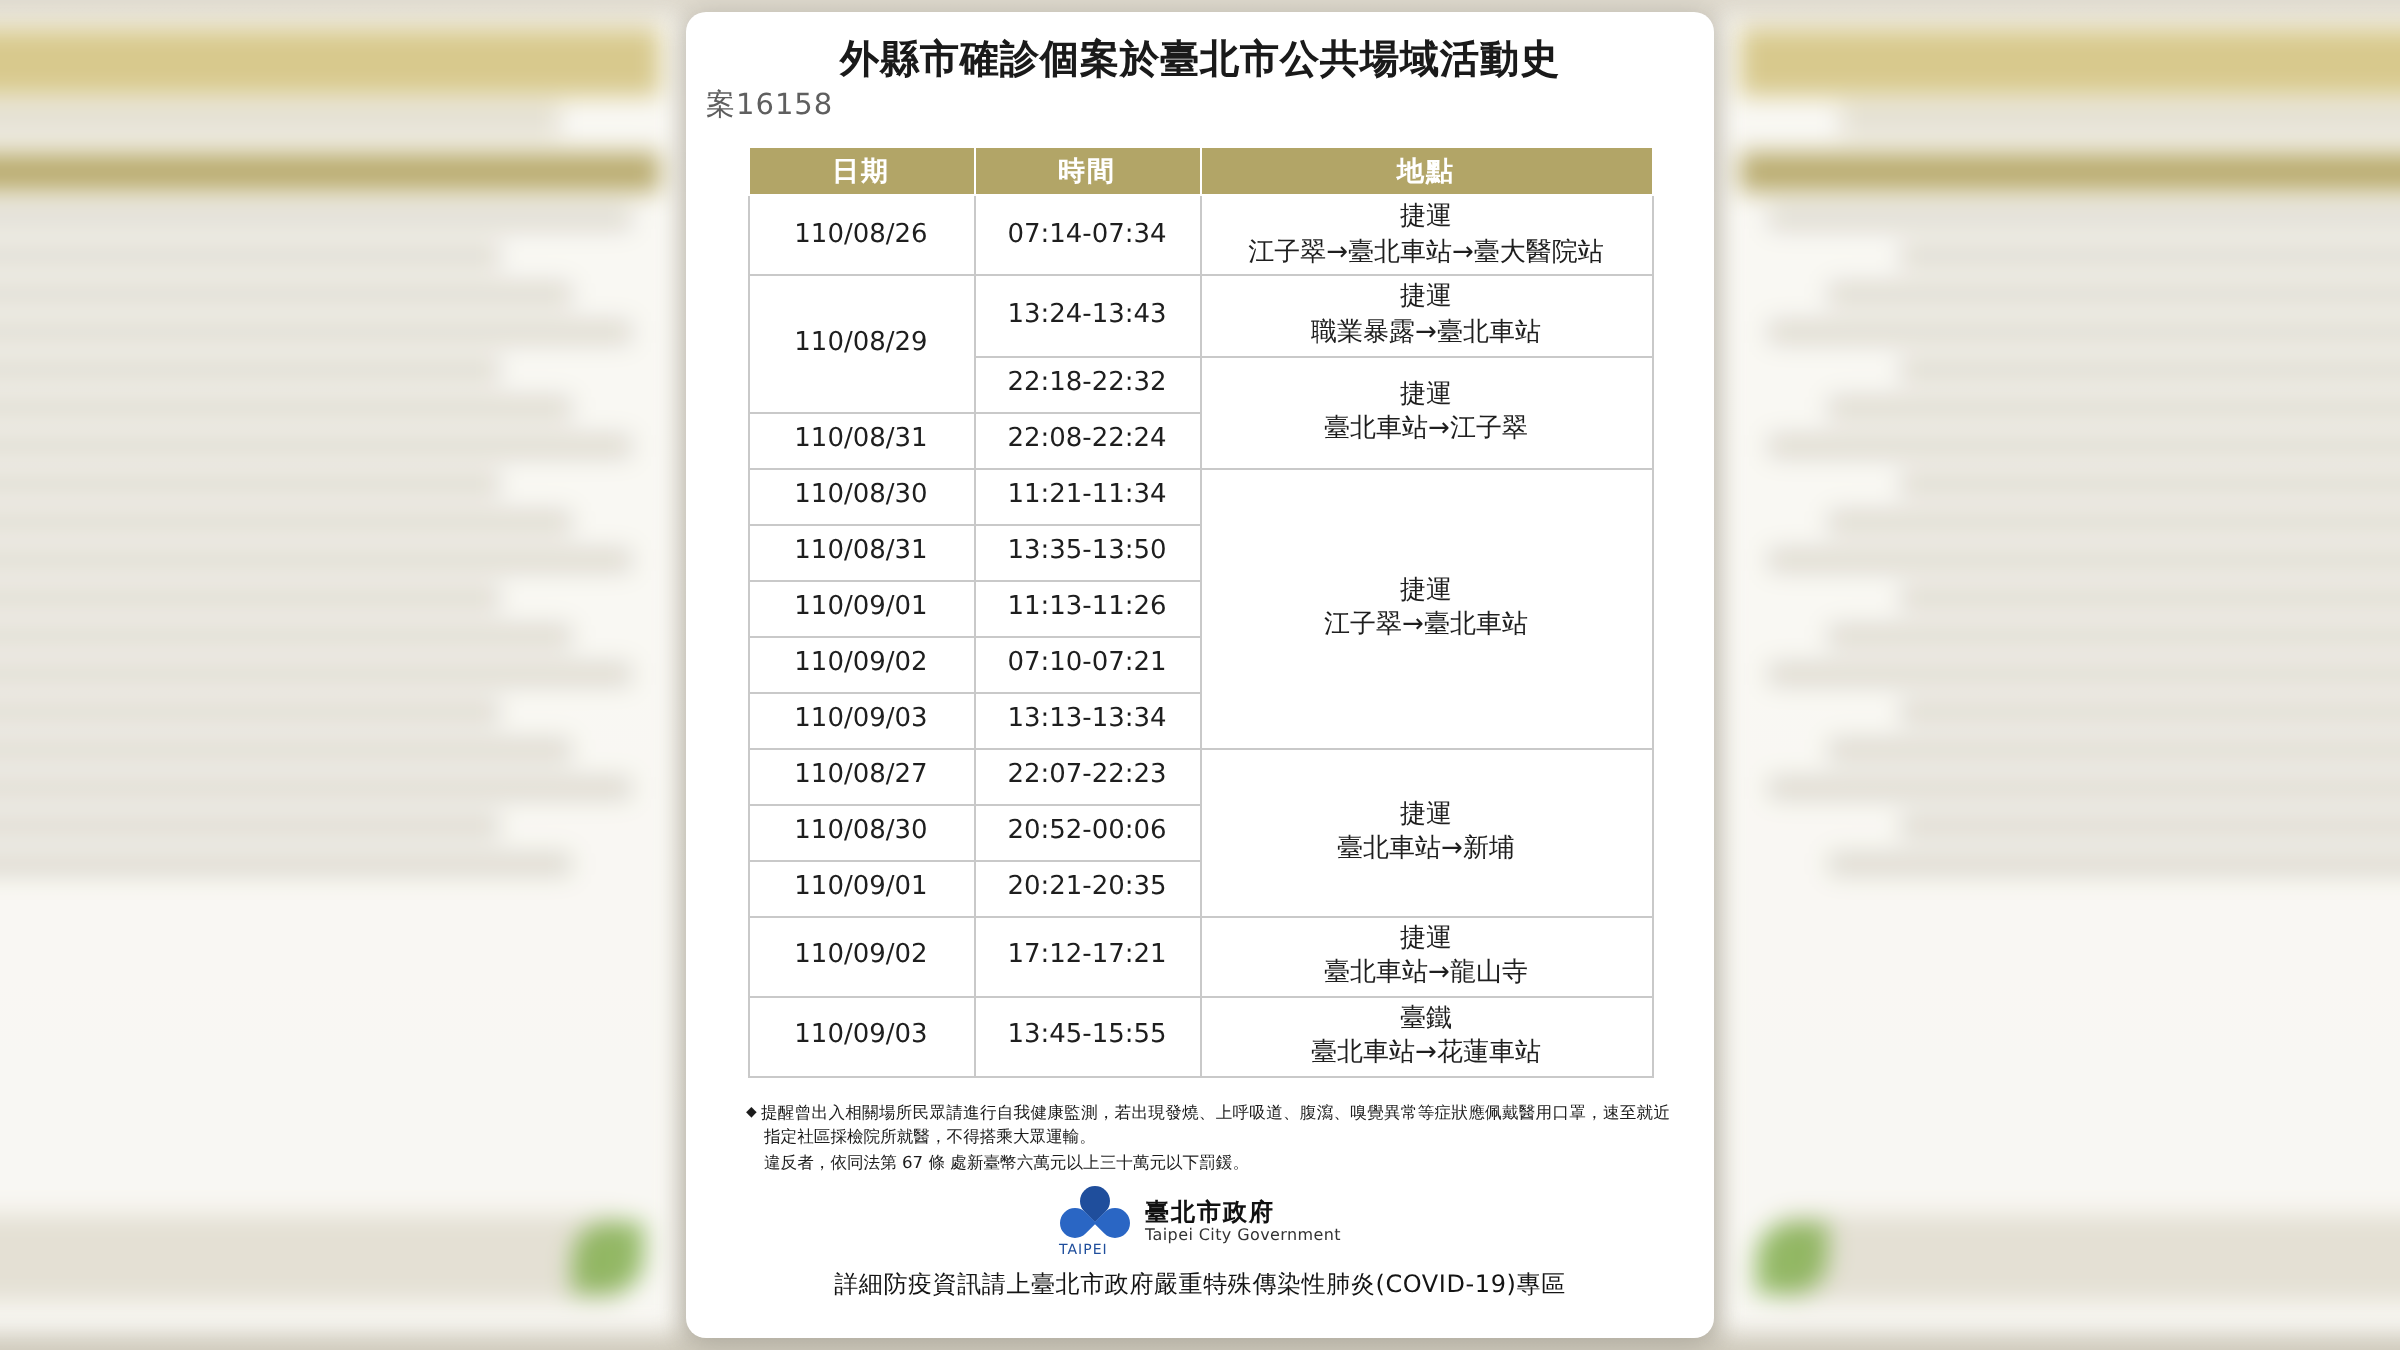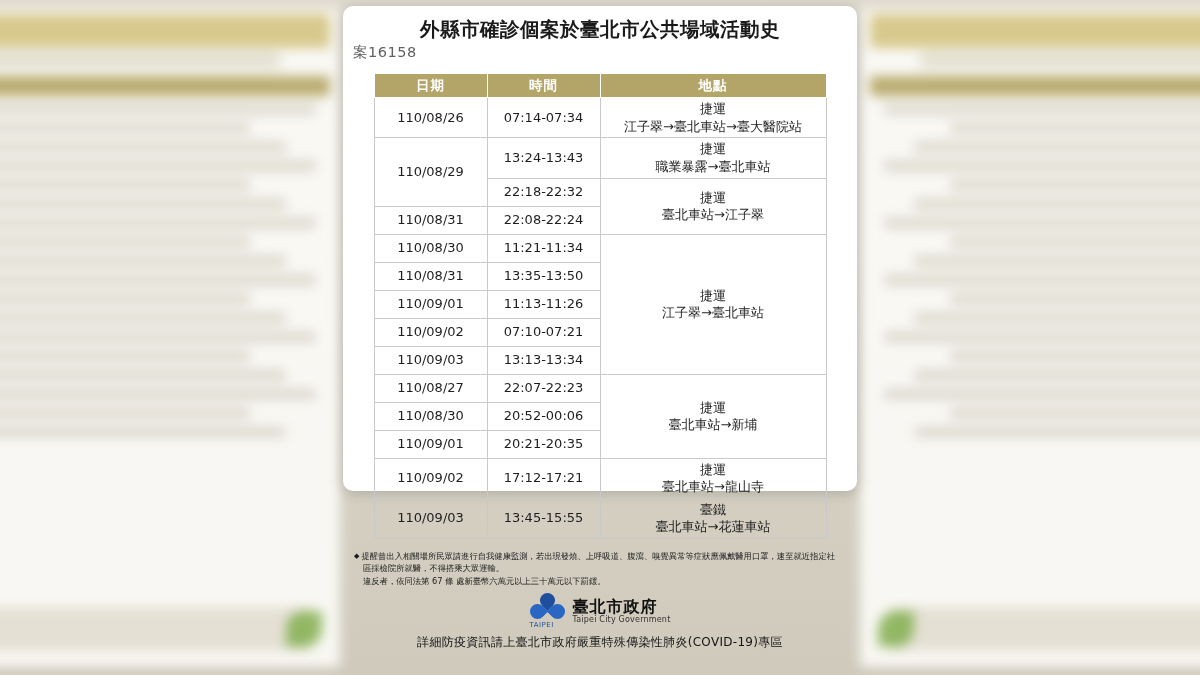--- a/index.html
+++ b/index.html
@@ -78,21 +78,21 @@
     opacity: .85;
   }
   .bg-leaf.r { left: auto; right: 18px; }
 
   
   .card {
     position: absolute;
     left: 343px;
     top: 6px;
     width: 514px;
-    height: 485px;
+    height: 663px;
     background: #ffffff;
     border-radius: 10px;
     box-shadow: 0 2px 14px rgba(0,0,0,.18);
     padding: 8px 10px 6px 10px;
   }
   .title {
     text-align: center;
     font-size: 19.5px;
     font-weight: bold;
     color: #1a1a1a;
@@ -133,21 +133,21 @@
   }
   col.c-date { width: 113px; }
   col.c-time { width: 113px; }
   col.c-loc  { width: 226px; }
 
   .loc-l1 { display: block; }
   .loc-l2 { display: block; }
 
   
   .notes {
-    margin: 7px 12px 0 1px;
+    margin: 7px 12px 0 20px;
     font-size: 8.3px;
     color: #1b1b1b;
     line-height: 1.45;
     text-align: justify;
   }
   .notes .n {
     display: block;
     padding-left: 9px;
     text-indent: -9px;
     margin-bottom: 1px;
@@ -188,21 +188,21 @@
   .logo-mark .p1 { left: 10px; top: 0px;  transform: rotate(-45deg); }
   .logo-mark .p2 { left: 0px;  top: 11px; transform: rotate(-135deg); background:#2a66c4; }
   .logo-mark .p3 { left: 20px; top: 11px; transform: rotate(45deg);  background:#2a66c4; }
   .logo-taipei {
     font-size: 7px;
     color: #1f4e9c;
     letter-spacing: .5px;
     margin-top: -2px;
   }
   .logo-text .cn {
-    font-size: 16px;
+    font-size: 12px;
     font-weight: bold;
     color: #111;
     letter-spacing: 1px;
     line-height: 1.1;
   }
   .logo-text .en {
     font-size: 8px;
     color: #333;
     letter-spacing: .2px;
   }

